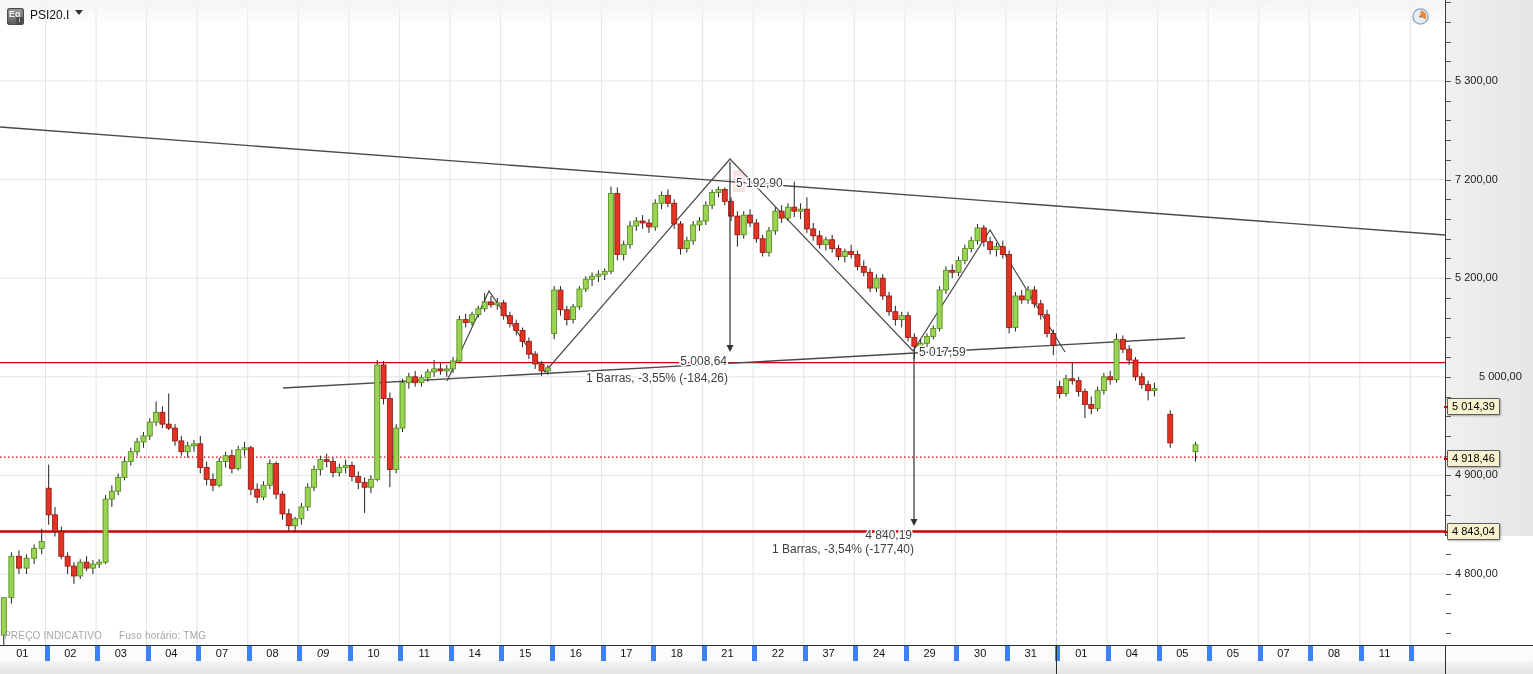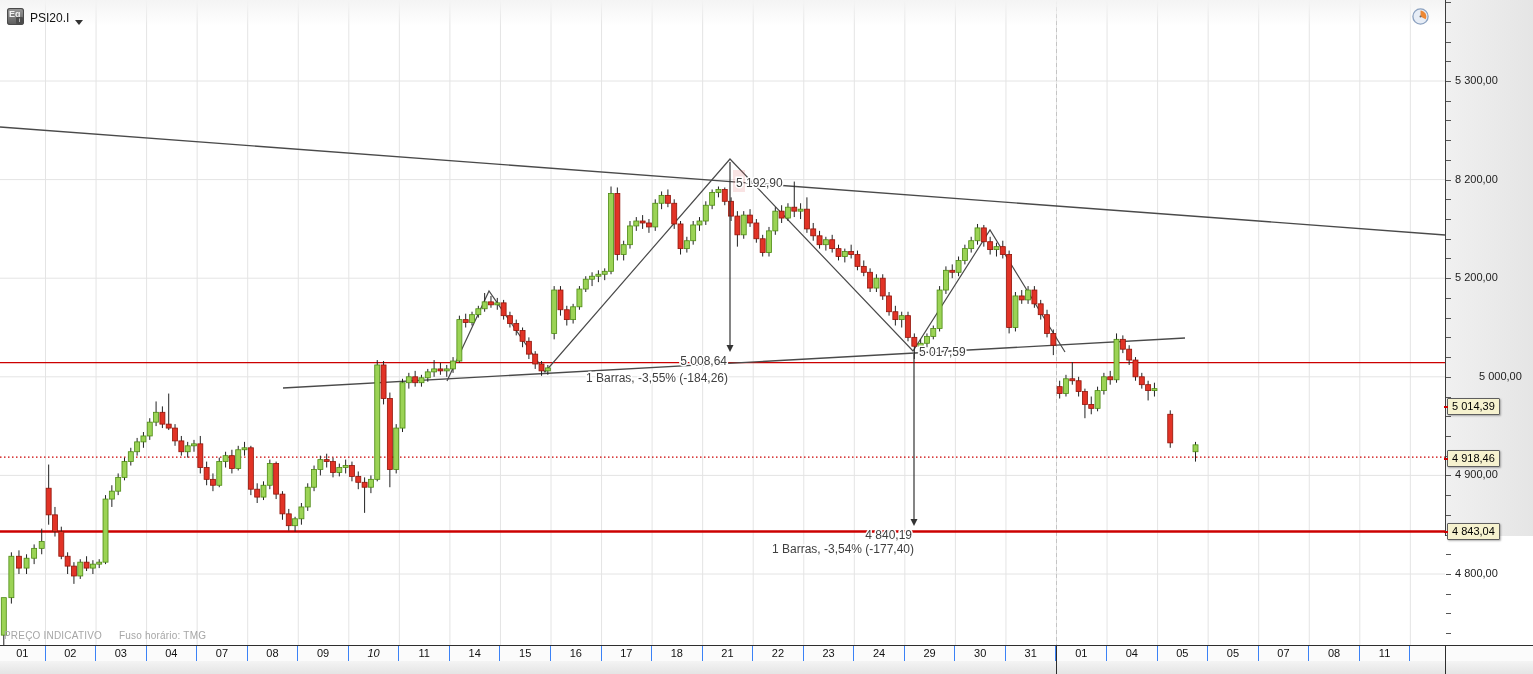--- a/index.html
+++ b/index.html
@@ -4,21 +4,21 @@
 <title>PSI20.I</title>
 <style>
   html,body{margin:0;padding:0;background:#fff;}
   #app{position:relative;width:1533px;height:674px;font-family:"Liberation Sans",sans-serif;
        background:#fff;overflow:hidden;border-right:1px solid #d0d0d0;}
   #chart-wrap{position:absolute;left:0;top:0;width:1445px;height:645px;background:#fff;}
   #chart-svg{position:absolute;left:0;top:0;}
   #top-gradient{position:absolute;left:0;top:0;width:1445px;height:26px;pointer-events:none;
        background:linear-gradient(#f4f4f4,rgba(255,255,255,0));}
   
-  #symbol-chip{position:absolute;left:7px;top:8px;display:flex;align-items:flex-end;gap:6px;cursor:pointer;}
+  #symbol-chip{position:absolute;left:7px;top:8px;display:flex;align-items:flex-start;gap:6px;cursor:pointer;}
   .eq-icon{position:relative;width:17px;height:17px;border-radius:3px;
        background:linear-gradient(#9a9a9a,#5c5c5c);box-shadow:0 0 0 1px #4a4a4a inset;}
   .eq-icon .eq{position:absolute;left:2px;top:1px;color:#f2f2f2;font-size:9px;font-weight:bold;}
   .eq-icon .sub{position:absolute;right:1px;bottom:1px;width:7px;height:7px;background:#4d4d4d;
        color:#fff;font-size:6px;line-height:7px;text-align:center;border-radius:1px;}
   #symbol-label{font-size:12px;color:#111;}
   .caret{width:0;height:0;border-left:4px solid transparent;border-right:4px solid transparent;
        border-top:5px solid #333;margin-top:2px;}
   
   #clock-icon{position:absolute;left:1412px;top:8px;width:17px;height:17px;cursor:pointer;}
@@ -32,21 +32,21 @@
   .y-label{position:absolute;left:9px;font-size:11px;color:#1c1c1c;white-space:nowrap;}
   .price-badge{position:absolute;left:1px;padding:0 4px;font-size:11px;color:#000;white-space:nowrap;
        background:#f6f2cf;border:1px solid #5e5e5e;border-radius:1px;box-shadow:1px 1px 2px rgba(0,0,0,.3);
        line-height:15px;}
   .badge-tick{position:absolute;left:-4px;width:4px;height:2px;background:#cc0000;}
   
   #x-axis{position:absolute;left:0;top:645px;width:1533px;height:29px;border-top:1px solid #2e2e2e;
        background:#ececec;}
   #x-days{position:absolute;left:0;top:0;width:1533px;height:15px;background:#fbfbfb;}
   .day-cell{position:absolute;top:0;height:15px;font-size:11px;color:#111;text-align:center;
-       line-height:14px;border-right:1px solid #3b82f6;overflow:hidden;}
+       line-height:14px;border-right:5px solid #3b82f6;overflow:hidden;}
   #x-months{position:absolute;left:0;top:15px;width:1533px;height:14px;
        background:linear-gradient(#f4f4f4,#e3e3e3);}
   .month-cell{position:absolute;top:0;height:14px;font-size:11px;color:#222;text-align:center;line-height:13px;}
   .month-sep{position:absolute;top:0;width:1px;height:29px;background:#2e2e2e;}
   .axis-corner-sep{position:absolute;left:1445px;top:0;width:1px;height:29px;background:#2e2e2e;}
 </style>
 </head>
 <body>
 
 <div id="app">
@@ -527,49 +527,49 @@
       <div class="y-tick" style="top: 475.4px;"></div>
       <div class="y-tick" style="top: 495.12px;"></div>
       <div class="y-tick" style="top: 514.84px;"></div>
       <div class="y-tick" style="top: 534.56px;"></div>
       <div class="y-tick" style="top: 554.28px;"></div>
       <div class="y-tick" style="top: 574px;"></div>
       <div class="y-tick" style="top: 593.72px;"></div>
       <div class="y-tick" style="top: 613.44px;"></div>
       <div class="y-tick" style="top: 633.16px;"></div>
       <div class="y-label" style="top: 74px;">5 300,00</div>
-      <div class="y-label" style="top: 172.6px;">8 200,00</div>
+      <div class="y-label" style="top: 172.6px;">7 200,00</div>
       <div class="y-label" style="top: 271.2px;">5 200,00</div>
       <div class="y-label" style="top: 369.8px; margin-left: 24px;">5 000,00</div>
       <div class="y-label" style="top: 468.4px;">4 900,00</div>
       <div class="y-label" style="top: 567px;">4 800,00</div>
       <div class="price-badge" style="top: 353.611px; margin-top: 44px;">5 014,39<div class="badge-tick" style="top: 7px;"></div></div>
       <div class="price-badge" style="top: 450px;">4 918,46<div class="badge-tick" style="top: 7px;"></div></div>
       <div class="price-badge" style="top: 522.563px;">4 843,04<div class="badge-tick" style="top: 7px;"></div></div>
     </div>
 
   <div id="x-axis">
     <div id="x-days">
         <div class="day-cell" style="left: 0px; width: 44.5px;">01</div>
         <div class="day-cell" style="left: 45.5px; width: 49.55px;">02</div>
         <div class="day-cell" style="left: 96.05px; width: 49.55px;">03</div>
         <div class="day-cell" style="left: 146.6px; width: 49.55px;">04</div>
         <div class="day-cell" style="left: 197.15px; width: 49.55px;">07</div>
         <div class="day-cell" style="left: 247.7px; width: 49.55px;">08</div>
-        <div class="day-cell" style="left: 298.25px; width: 49.55px;">09</div>
-        <div class="day-cell" style="left: 348.8px; width: 49.55px; font-style: italic;">10</div>
+        <div class="day-cell" style="left: 298.25px; width: 49.55px; font-style: italic;">09</div>
+        <div class="day-cell" style="left: 348.8px; width: 49.55px;">10</div>
         <div class="day-cell" style="left: 399.35px; width: 49.55px;">11</div>
         <div class="day-cell" style="left: 449.9px; width: 49.55px; text-align: center;">14</div>
         <div class="day-cell" style="left: 500.45px; width: 49.55px;">15</div>
         <div class="day-cell" style="left: 551px; width: 49.55px;">16</div>
         <div class="day-cell" style="left: 601.55px; width: 49.55px;">17</div>
         <div class="day-cell" style="left: 652.1px; width: 49.55px;">18</div>
         <div class="day-cell" style="left: 702.65px; width: 49.55px;">21</div>
         <div class="day-cell" style="left: 753.2px; width: 49.55px;">22</div>
-        <div class="day-cell" style="left: 803.75px; width: 49.55px;">23</div>
+        <div class="day-cell" style="left: 803.75px; width: 49.55px;">37</div>
         <div class="day-cell" style="left: 854.3px; width: 49.55px;">24</div>
         <div class="day-cell" style="left: 904.85px; width: 49.55px;">29</div>
         <div class="day-cell" style="left: 955.4px; width: 49.55px;">30</div>
         <div class="day-cell" style="left: 1005.95px; width: 49.55px;">31</div>
         <div class="day-cell" style="left: 1056.5px; width: 49.55px;">01</div>
         <div class="day-cell" style="left: 1107.05px; width: 49.55px;">04</div>
         <div class="day-cell" style="left: 1157.6px; width: 49.55px;">05</div>
         <div class="day-cell" style="left: 1208.15px; width: 49.55px;">05</div>
         <div class="day-cell" style="left: 1258.7px; width: 49.55px;">07</div>
         <div class="day-cell" style="left: 1309.25px; width: 49.55px;">08</div>

